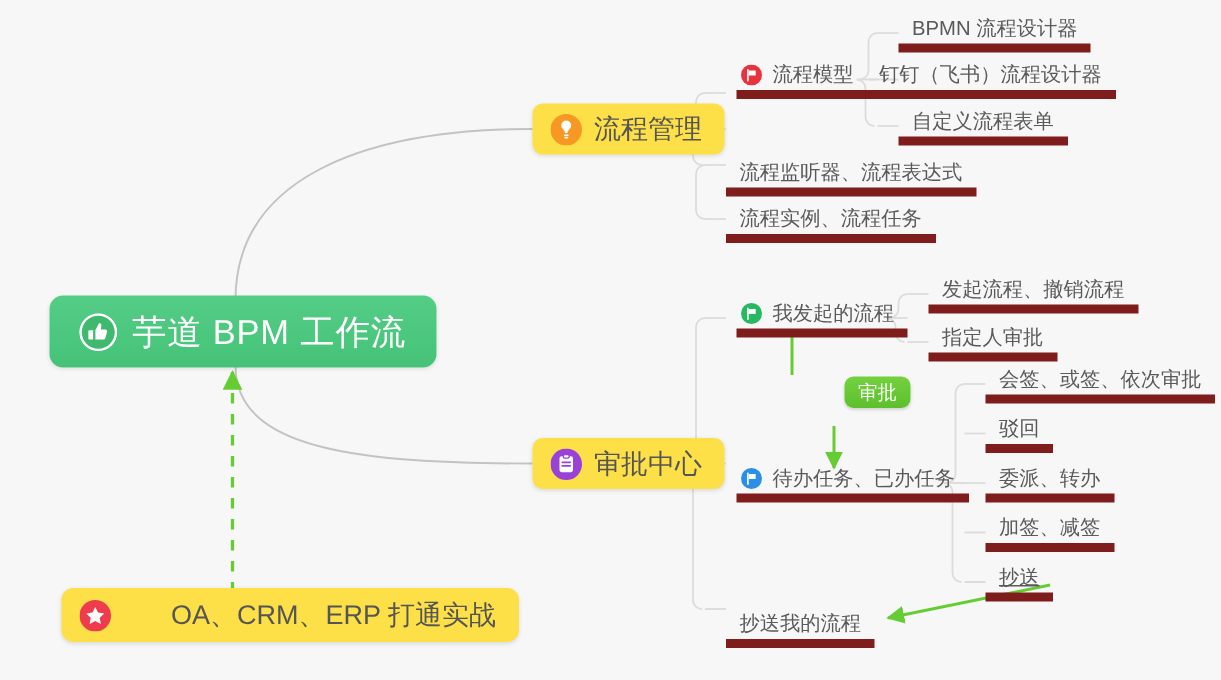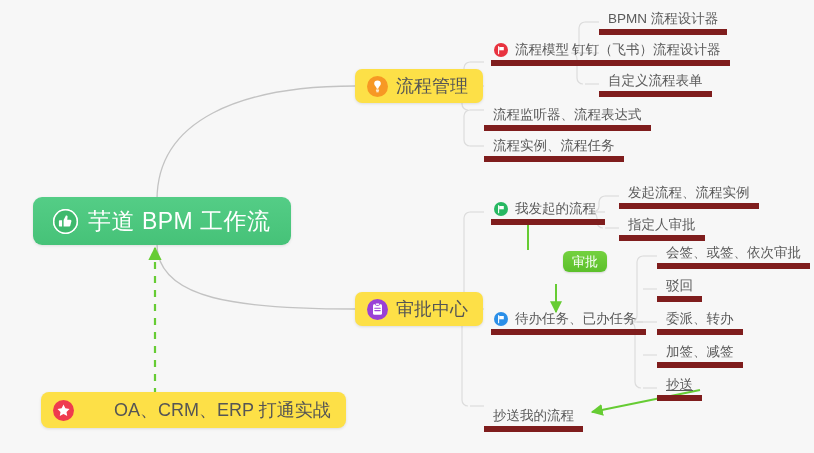--- a/index.html
+++ b/index.html
@@ -172,21 +172,21 @@
         <path d="M4.6,3.6 v7.2" stroke="#ffffff" stroke-width="1.1" stroke-linecap="round"></path>
         <path d="M5.2,4.0 h4.6 v3.3 h-4.6 z" fill="#ffffff"></path>
       </svg>
     </span>
     <span class="label">流程模型</span>
   </div>
 
   <div class="node leaf plain" style="left:599px;top:9px;">
     <span class="label">BPMN 流程设计器</span>
   </div>
-  <div class="node leaf plain" style="left:563px;top:40px;justify-content:flex-end;">
+  <div class="node leaf plain" style="left:577px;top:40px;justify-content:flex-end;">
     <span class="label">钉钉（飞书）流程设计器</span>
   </div>
   <div class="node leaf plain" style="left:599px;top:71px;">
     <span class="label">自定义流程表单</span>
   </div>
 
   <div class="node leaf plain" style="left:484px;top:105px;">
     <span class="label">流程监听器、流程表达式</span>
   </div>
   <div class="node leaf plain" style="left:484px;top:136px;">
@@ -209,21 +209,21 @@
     <span class="ic ic-14">
       <svg width="14" height="14" viewBox="0 0 14 14">
         <circle cx="7" cy="7" r="7" fill="#27b862"></circle>
         <path d="M4.6,3.6 v7.2" stroke="#ffffff" stroke-width="1.1" stroke-linecap="round"></path>
         <path d="M5.2,4.0 h4.6 v3.3 h-4.6 z" fill="#ffffff"></path>
       </svg>
     </span>
     <span class="label">我发起的流程</span>
   </div>
   <div class="node leaf plain" style="left:619px;top:183px;">
-    <span class="label">发起流程、流程实例</span>
+    <span class="label">发起流程、撤销流程</span>
   </div>
   <div class="node leaf plain" style="left:619px;top:215px;">
     <span class="label">指定人审批</span>
   </div>
 
   <div class="node leaf" style="left:491px;top:309px;">
     <span class="ic ic-14">
       <svg width="14" height="14" viewBox="0 0 14 14">
         <circle cx="7" cy="7" r="7" fill="#2b8fe8"></circle>
         <path d="M4.6,3.6 v7.2" stroke="#ffffff" stroke-width="1.1" stroke-linecap="round"></path>

